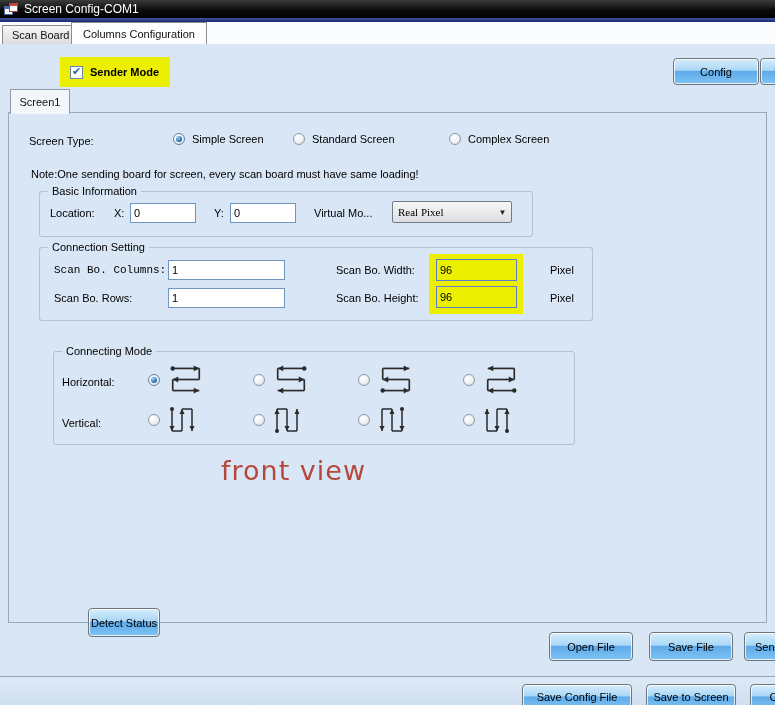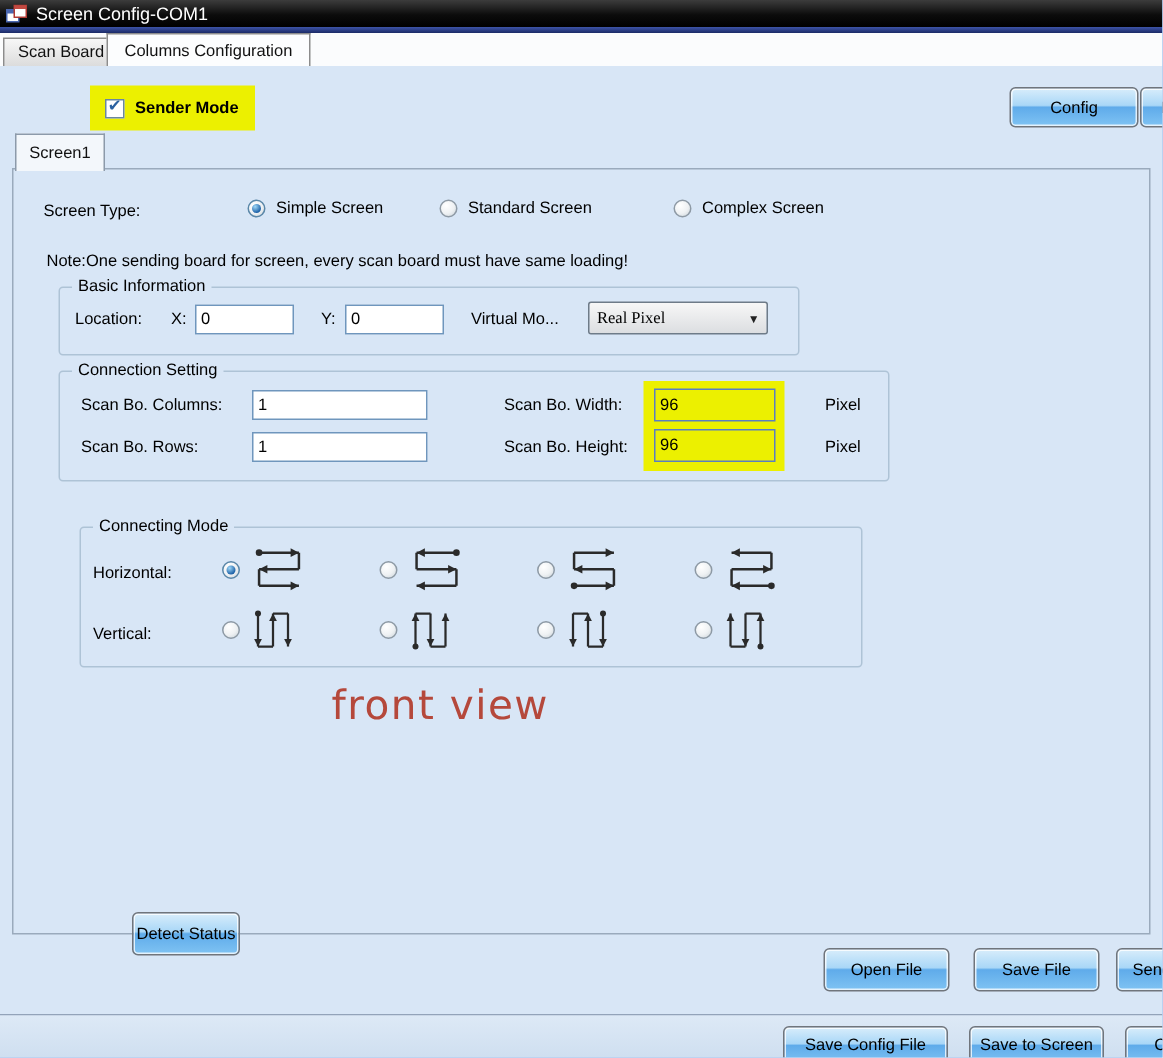--- a/index.html
+++ b/index.html
@@ -1,17 +1,17 @@
 <!DOCTYPE html>
 <html><head>
 <meta charset="utf-8">
 <style>
   html,body{margin:0;padding:0;}
   body{font-family:"Liberation Sans","DejaVu Sans",sans-serif;background:#e8e8e8;}
-  #window{position:relative;width:775px;height:705px;overflow:hidden;background:#3b82f6;}
+  #window{position:relative;width:775px;height:705px;overflow:hidden;background:#737373;}
 
   
   .titlebar{position:absolute;left:0;top:0;width:775px;height:18px;
     background:linear-gradient(#3c3c3c,#0c0c0c 55%,#000);display:flex;align-items:center;}
   .titlebar .wicon{width:14px;height:13px;margin-left:4px;}
   .titlebar .wtitle{color:#fff;font-size:12px;margin-left:6px;white-space:nowrap;}
   .navline{position:absolute;left:0;top:18px;width:775px;height:4px;
     background:linear-gradient(#3d54a8,#1b2a66);}
 
   
@@ -116,21 +116,21 @@
 
     <button class="aero-btn" style="left:630px;top:14px;width:86px;height:27px;">Config</button>
     <button class="aero-btn" style="left:717px;top:14px;width:95px;height:27px;justify-content:flex-start;padding-left:13px;">Read from</button>
 
     <div class="screen1-tab">Screen1</div>
 
     <div class="panel">
 
       <span class="lbl" style="left:20px;top:22px;">Screen Type:</span>
       <div id="screen-type-options">
-          <span class="st-opt" style="left: 136px;">
+          <span class="st-opt" style="left: 144px;">
             <span class="radio checked"></span>
             <span class="rlabel">Simple Screen</span>
           </span>
           <span class="st-opt" style="left: 264px;">
             <span class="radio"></span>
             <span class="rlabel">Standard Screen</span>
           </span>
           <span class="st-opt" style="left: 420px;">
             <span class="radio"></span>
             <span class="rlabel">Complex Screen</span>
@@ -150,21 +150,21 @@
         <div class="combo" style="left:352px;top:9px;width:120px;height:22px;">
           <span>Real Pixel</span>
           <span class="arrow">▼</span>
         </div>
       </div>
 
       <div class="groupbox" style="left:30px;top:134px;width:552px;height:72px;">
         <span class="legend">Connection Setting</span>
         <div class="hl" style="position:absolute;left:389px;top:6px;width:94px;height:60px;"></div>
 
-        <span class="lbl" style="left:14px;top:16px;">Scan Bo. Columns:</span>
+        <span class="lbl" style="left:14px;top:16px;font-family:Liberation Mono, monospace;">Scan Bo. Columns:</span>
         <input class="tb" style="left: 128px; top: 12px; width: 117px; height: 20px;" value="1">
         <span class="lbl" style="left:296px;top:16px;text-align:right;">Scan Bo. Width:</span>
         <input class="tb yellow" style="left: 396px; top: 11px; width: 81px; height: 22px;" value="96">
         <span class="lbl" style="left:510px;top:16px;">Pixel</span>
 
         <span class="lbl" style="left:14px;top:44px;">Scan Bo. Rows:</span>
         <input class="tb" style="left: 128px; top: 40px; width: 117px; height: 20px;" value="1">
         <span class="lbl" style="left:296px;top:44px;">Scan Bo. Height:</span>
         <input class="tb yellow" style="left: 396px; top: 38px; width: 81px; height: 22px;" value="96">
         <span class="lbl" style="left:510px;top:44px;">Pixel</span>

